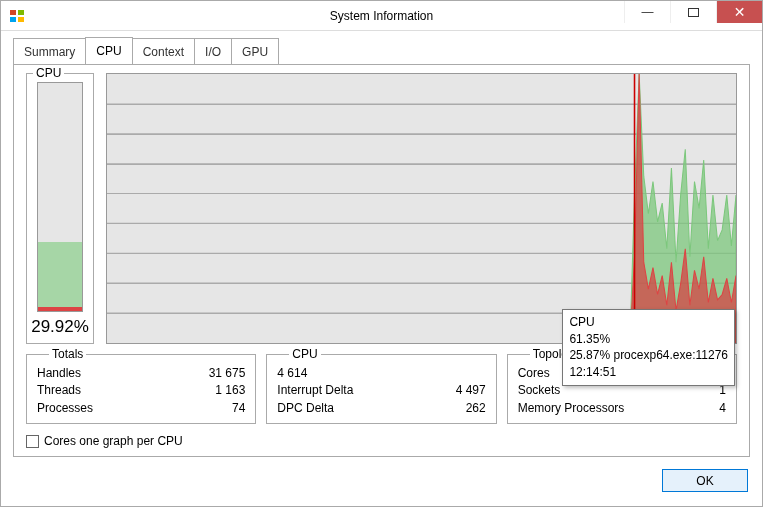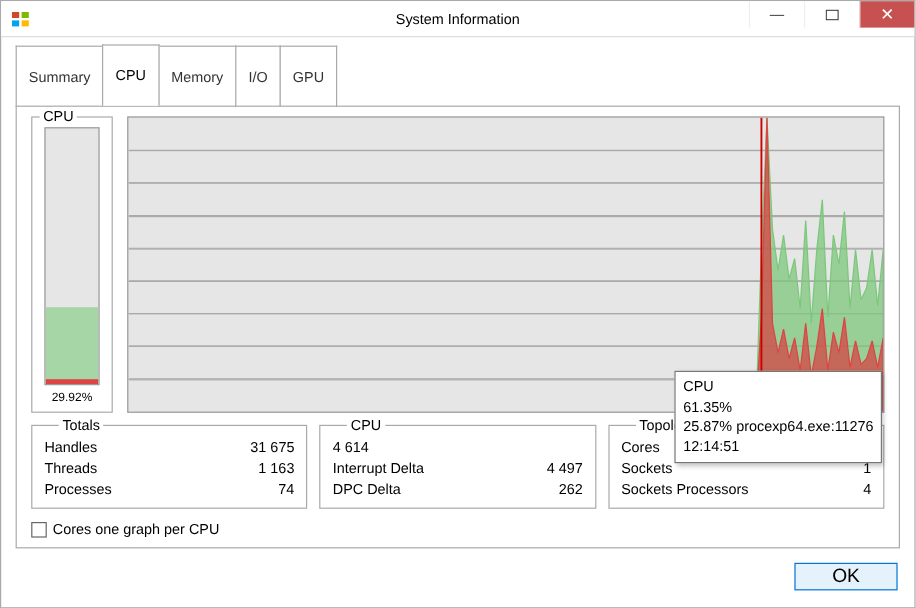--- a/index.html
+++ b/index.html
@@ -64,21 +64,21 @@
   .winbtn.min, .winbtn.max { color: #333; }
   
   .tabstrip {
     display: flex;
     padding: 6px 12px 0 12px;
     gap: 0;
   }
   .tab {
     border: 1px solid #aaa;
     border-bottom: none;
-    padding: 18px 10px;
+    padding: 6px 10px;
     font-size: 12px;
     background: #fff;
     position: relative;
     top: 1px;
     margin-right: -1px;
     cursor: default;
   }
   .tab.active {
     background: #fff;
     z-index: 2;
@@ -136,21 +136,21 @@
   }
   .cpu-bar .red {
     position: absolute;
     left: 0; right: 0;
     bottom: 0;
     height: 4px;
     background: #d44;
   }
   .cpu-bar-pct {
     margin-top: 5px;
-    font-size: 10px;
+    font-size: 17px;
   }
   .graph {
     flex: 1;
     border: 1px solid #999;
     background: #e6e6e6;
     position: relative;
     overflow: hidden;
   }
   .graph .hline {
     position: absolute;
@@ -212,21 +212,21 @@
   .footer {
     display: flex;
     justify-content: flex-end;
     padding: 0 14px 14px 0;
   }
   .btn {
     min-width: 86px;
     height: 23px;
     border: 1px solid #0078d7;
     background: #e5f1fb;
-    font-size: 16px;
+    font-size: 12px;
     display: flex;
     align-items: center;
     justify-content: center;
     cursor: default;
   }
   
   .tooltip {
     position: absolute;
     right: 14px;
     bottom: 70px;
@@ -262,21 +262,21 @@
             <rect x="0.5" y="0.5" width="10" height="8" fill="none" stroke="#333"></rect>
           </svg>
       </div>
       <div class="winbtn close">✕</div>
     </div>
   </div>
 
   <div class="tabstrip">
     <div class="tab inactive">Summary</div>
     <div class="tab active">CPU</div>
-    <div class="tab inactive">Memory</div>
+    <div class="tab inactive">Context</div>
     <div class="tab inactive">I/O</div>
     <div class="tab inactive">GPU</div>
   </div>
 
   <div class="content">
 
     <div class="upper">
       <div class="cpu-bar-group">
         <span class="legend">CPU</span>
         <div class="cpu-bar">
@@ -356,21 +356,21 @@
         <span class="legend">Topology</span>
         <div class="row">
             <span>Cores</span>
             <span>2</span>
           </div>
         <div class="row">
             <span>Sockets</span>
             <span>1</span>
           </div>
         <div class="row">
-            <span>Sockets Processors</span>
+            <span>Memory Processors</span>
             <span>4</span>
           </div>
       </div>
     </div>
 
     <div class="checkrow">
       <span class="checkbox"></span>
       <span>Cores one graph per CPU</span>
     </div>
 

